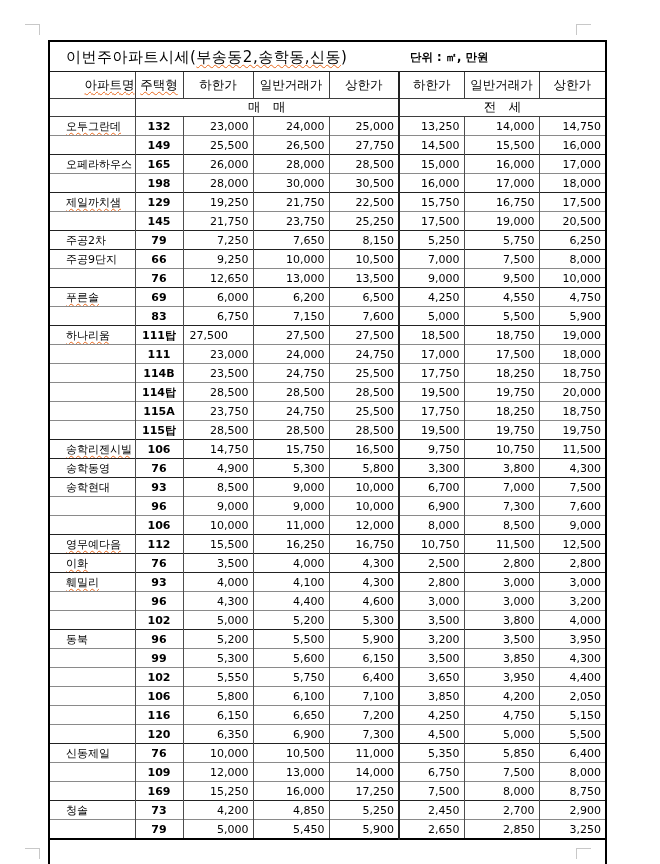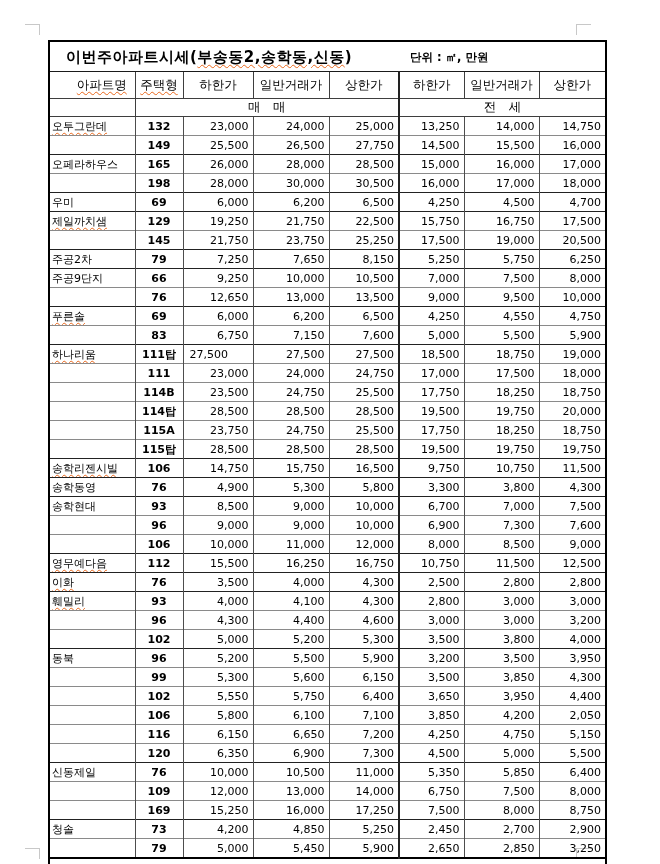--- a/index.html
+++ b/index.html
@@ -16,34 +16,34 @@
   .mark-tr{left:576px;top:24px;border-top:1px solid #c8c8c8;border-left:1px solid #c8c8c8;}
   .mark-bl{left:25px;top:848px;border-top:1px solid #c8c8c8;border-right:1px solid #c8c8c8;}
   .mark-br{left:576px;top:848px;border-top:1px solid #c8c8c8;border-left:1px solid #c8c8c8;}
 
   .sheet{position:absolute;left:48px;top:40px;width:557px;}
   table{border-collapse:collapse;width:557px;table-layout:fixed;border:2px solid #000;}
   td,th{padding:0;margin:0;font-weight:normal;overflow:hidden;white-space:nowrap;}
 
   
   .title-row td{height:29px;border-bottom:1px solid #1a1a1a;position:relative;vertical-align:middle;}
-  .doc-title{font-size:15px;font-weight:bold;padding-left:16px;letter-spacing:0.5px;}
+  .doc-title{font-size:15px;font-weight:normal;padding-left:16px;letter-spacing:0.5px;}
   .unit-label{position:absolute;left:360px;top:8px;font-size:11.5px;font-weight:bold;}
 
   
   .cols-row th{height:26px;font-size:12.5px;border:1px solid #3e3e3e;text-align:center;vertical-align:middle;}
-  .cols-row th.c-name{text-align:center;padding-left:19px;font-family:Liberation Serif, serif;}
+  .cols-row th.c-name{text-align:right;padding-left:19px;font-family:Liberation Serif, serif;}
 
   
   .group-row td{height:16px;font-size:12.5px;border:1px solid #3e3e3e;text-align:center;vertical-align:middle;}
 
   
   tbody td{height:18px;font-size:11px;border-left:1px solid #4d4d4d;border-top:1px solid #8a8a8a;vertical-align:middle;}
   tbody tr.grp td{border-top:1.5px solid #222;}
-  .c-name{text-align:left;padding-left:2px;}
+  .c-name{text-align:left;padding-left:16px;}
   .c-type{text-align:center;font-weight:bold;}
   .c-val{text-align:right;padding-right:4px;}
   .val-left{text-align:left;padding-left:6px;}
   .sale-end{border-right:2px solid #222 !important;}
 
   
   .sq{
     text-decoration-line:underline;
     text-decoration-style:wavy;
     text-decoration-color:#e8671b;
@@ -136,30 +136,20 @@
             <td class="c-name"></td>
             <td class="c-type"><span>198</span></td>
             <td class="c-val"><span>28,000</span></td>
             <td class="c-val"><span>30,000</span></td>
             <td class="c-val sale-end"><span>30,500</span></td>
             <td class="c-val"><span>16,000</span></td>
             <td class="c-val"><span>17,000</span></td>
             <td class="c-val"><span>18,000</span></td>
           </tr>
           <tr class="grp">
-            <td class="c-name"><span>우미</span></td>
-            <td class="c-type"><span>69</span></td>
-            <td class="c-val"><span>6,000</span></td>
-            <td class="c-val"><span>6,200</span></td>
-            <td class="c-val sale-end"><span>6,500</span></td>
-            <td class="c-val"><span>4,250</span></td>
-            <td class="c-val"><span>4,500</span></td>
-            <td class="c-val"><span>4,700</span></td>
-          </tr>
-          <tr class="grp">
             <td class="c-name"><span class="sq">제일까치샘</span></td>
             <td class="c-type"><span>129</span></td>
             <td class="c-val"><span>19,250</span></td>
             <td class="c-val"><span>21,750</span></td>
             <td class="c-val sale-end"><span>22,500</span></td>
             <td class="c-val"><span>15,750</span></td>
             <td class="c-val"><span>16,750</span></td>
             <td class="c-val"><span>17,500</span></td>
           </tr>
           <tr>

